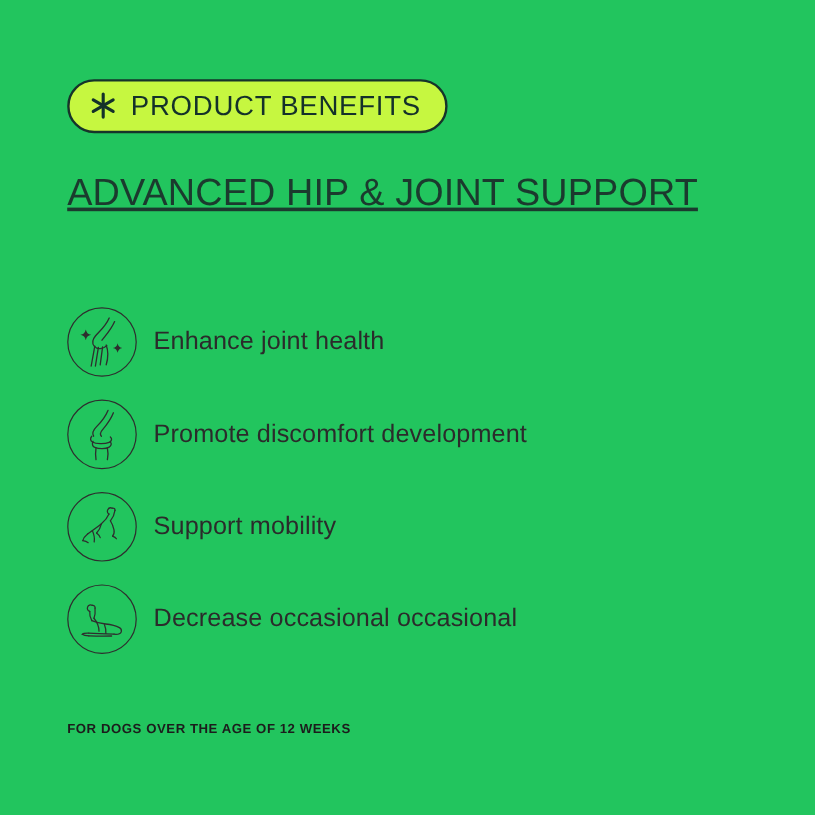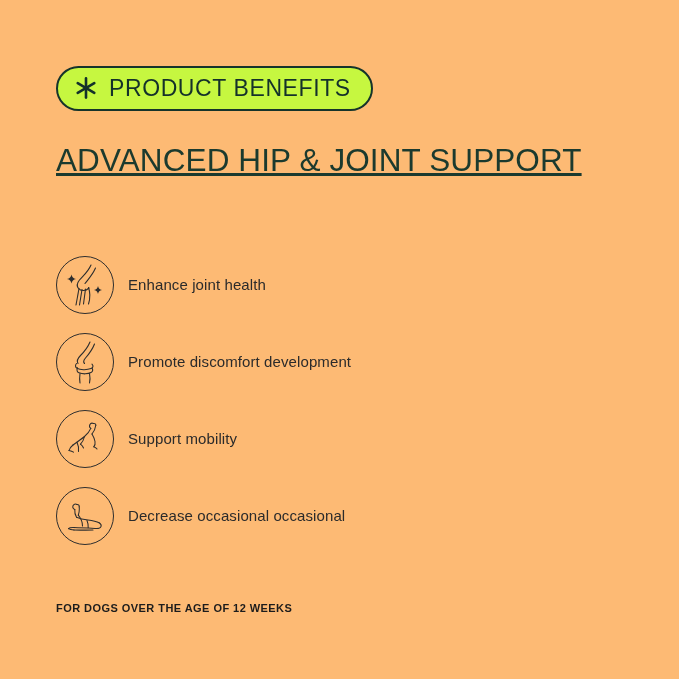--- a/index.html
+++ b/index.html
@@ -11,21 +11,21 @@
     height: 679px;
     background: #F7EDE3;
     font-family: "Liberation Sans", sans-serif;
     overflow: hidden;
   }
 
   .page {
     position: relative;
     width: 679px;
     height: 679px;
-    background: #fdba74;
+    background: #22c55e;
     box-sizing: border-box;
   }
 
   
   .badge-row {
     position: absolute;
     left: 56px;
     top: 66px;
   }
   .badge {
@@ -95,21 +95,21 @@
     display: flex;
     align-items: center;
     justify-content: center;
     overflow: hidden;
   }
   .benefit-icon svg {
     display: block;
   }
   .benefit-label {
     margin-left: 14px;
-    font-size: 15px;
+    font-size: 21px;
     color: #2B2B2B;
     line-height: 1.2;
     letter-spacing: 0.1px;
     white-space: nowrap;
     text-align: center;
   }
 
   
   .footer-note {
     position: absolute;

